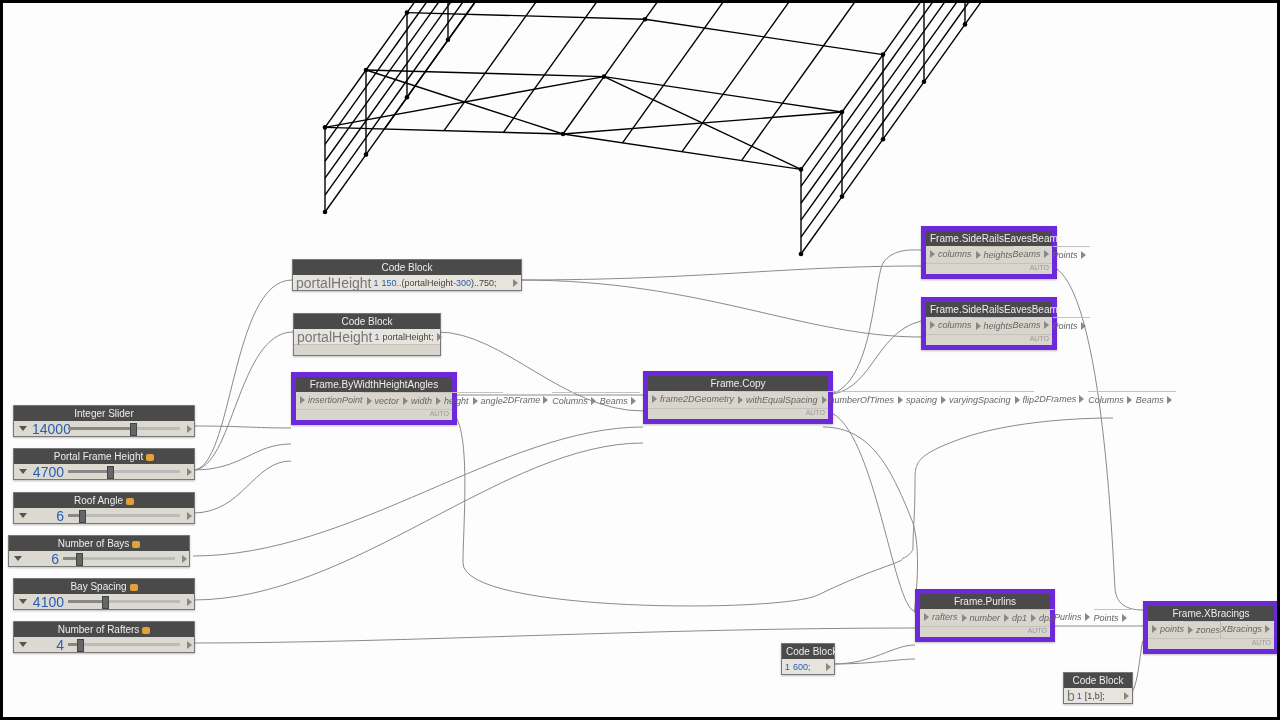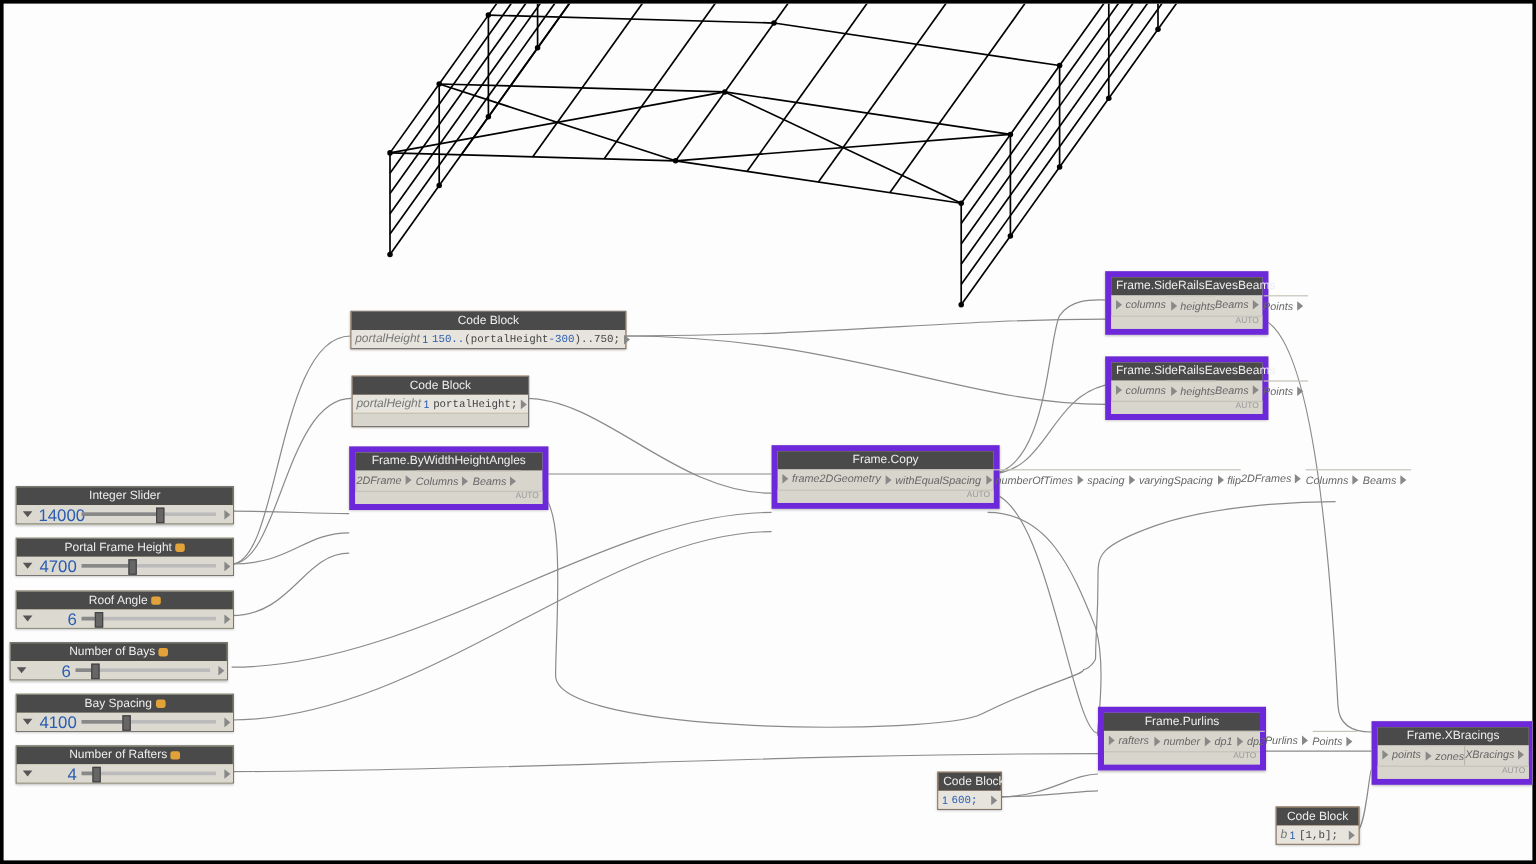--- a/index.html
+++ b/index.html
@@ -23,26 +23,26 @@
   .slider .title{font-size:10px}
   .slider .sbody{display:flex;align-items:center;height:15px;background:#dcd9d1;padding:0 2px}
   .caret{width:0;height:0;border-left:4px solid transparent;border-right:4px solid transparent;border-top:5px solid #555;margin:0 3px}
   .sval{width:32px;font-size:14px;color:#2a5db0;text-align:right;padding-left:2px}
   .strack{flex:1;height:3px;background:#bbb;position:relative;margin:0 4px}
   .sfill{position:absolute;left:0;top:0;bottom:0;background:#888}
   .sthumb{position:absolute;top:-4px;width:5px;height:11px;background:#666;border:1px solid #444}
   .sout{border-left:5px solid #888;border-top:4px solid transparent;border-bottom:4px solid transparent;margin-left:3px;width:0;height:0}
   .badge{display:inline-block;background:#e2a23a;color:#3a2a00;font-size:7px;padding:0 3px;border-radius:2px;margin-left:3px;vertical-align:middle}
 
-  .cb{position:absolute;border:1px solid #777;background:#fdba74;box-shadow:0 1px 2px rgba(0,0,0,.25)}
+  .cb{position:absolute;border:1px solid #777;background:#eab308;box-shadow:0 1px 2px rgba(0,0,0,.25)}
   .cb .title{font-size:10px}
   .cb .cbody{display:flex;align-items:center;height:15px;background:#e6e4dd;padding:0 3px}
-  .cb .inlab{font-size:10px;color:#777;font-style:italic;padding-right:2px}
+  .cb .inlab{font-size:14px;color:#777;padding-right:2px}
   .cb .ln{font-size:9px;color:#2a5db0;margin-right:3px}
-  .cb .code{font-family:Liberation Mono, monospace;font-size:9px;color:#444;flex:1;white-space:nowrap}
+  .cb .code{font-family:Liberation Sans, sans-serif;font-size:9px;color:#444;flex:1;white-space:nowrap}
   .cb .code .num{color:#2a5db0}
 
   svg{position:absolute;left:0;top:0;pointer-events:none}
   svg.wires path{stroke:#8a8a8a;stroke-width:1;fill:none}
   svg.geo line{stroke:#000;stroke-width:1.4}
   svg.geo circle{fill:#000}
 </style>
 </head>
 <body>
 
@@ -374,20 +374,42 @@
       <span class="inlab">b</span>
       <span class="ln">1</span>
       <span class="code">[1,b];</span>
       <div class="sout"></div>
     </div>
 </div>
 
 <div class="node" style="top:369px;left:288px;width:156px">
   <div class="title">Frame.ByWidthHeightAngles</div>
   <div class="body">
+    <div class="col left" style="flex:1.3">
+      <div class="row">
+          <div class="port in"></div>
+          <span>insertionPoint</span>
+        </div>
+      <div class="row">
+          <div class="port in"></div>
+          <span>vector</span>
+        </div>
+      <div class="row">
+          <div class="port in"></div>
+          <span>width</span>
+        </div>
+      <div class="row">
+          <div class="port in"></div>
+          <span>height</span>
+        </div>
+      <div class="row">
+          <div class="port in"></div>
+          <span>angle</span>
+        </div>
+    </div>
     <div class="sep"></div>
     <div class="col right">
       <div class="row">
           <span>2DFrame</span>
           <div class="port out"></div>
         </div>
       <div class="row">
           <span>Columns</span>
           <div class="port out"></div>
         </div>

